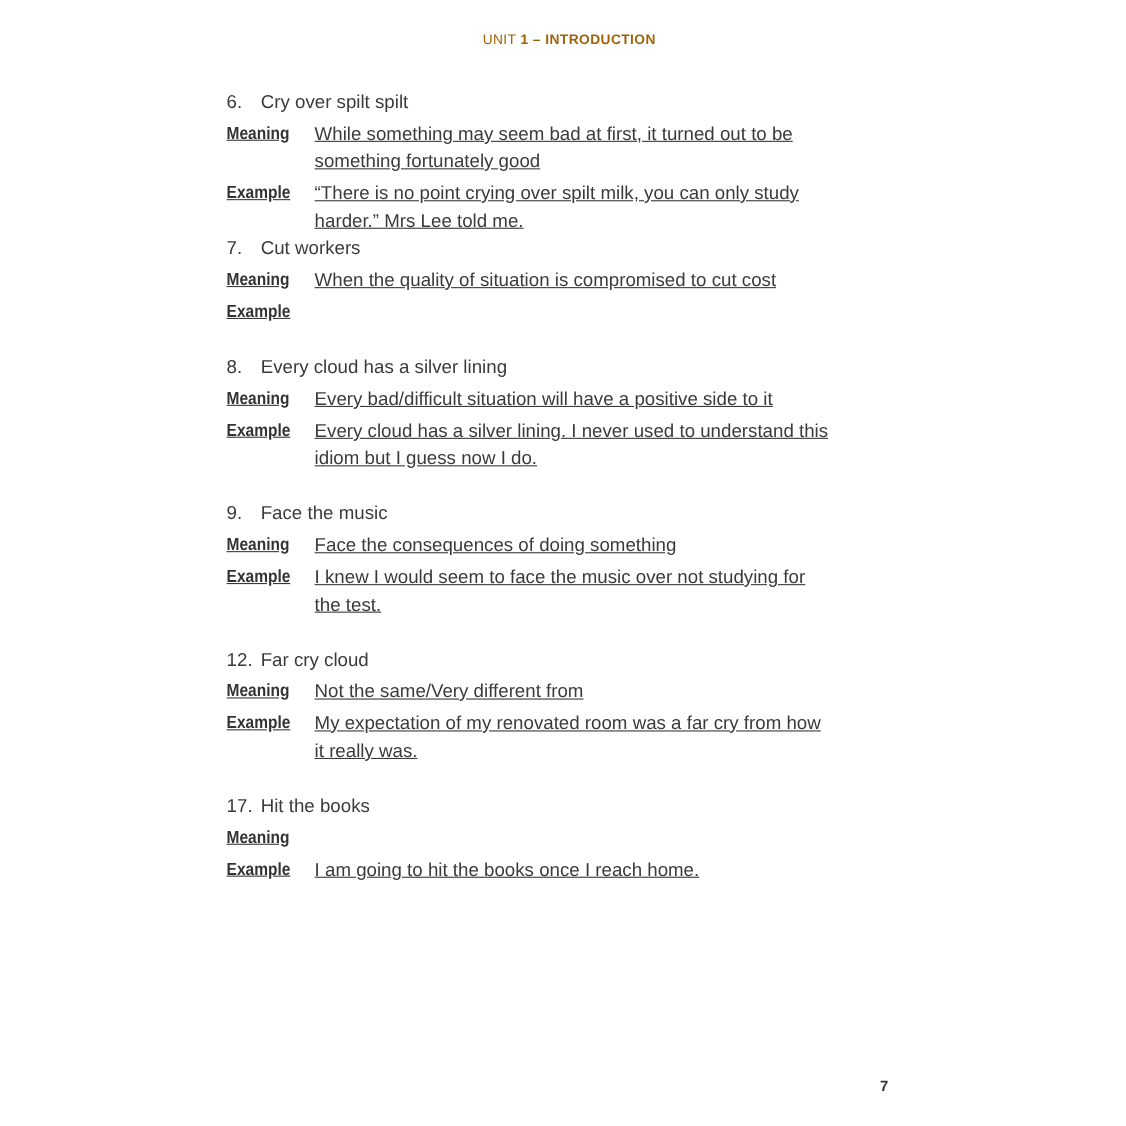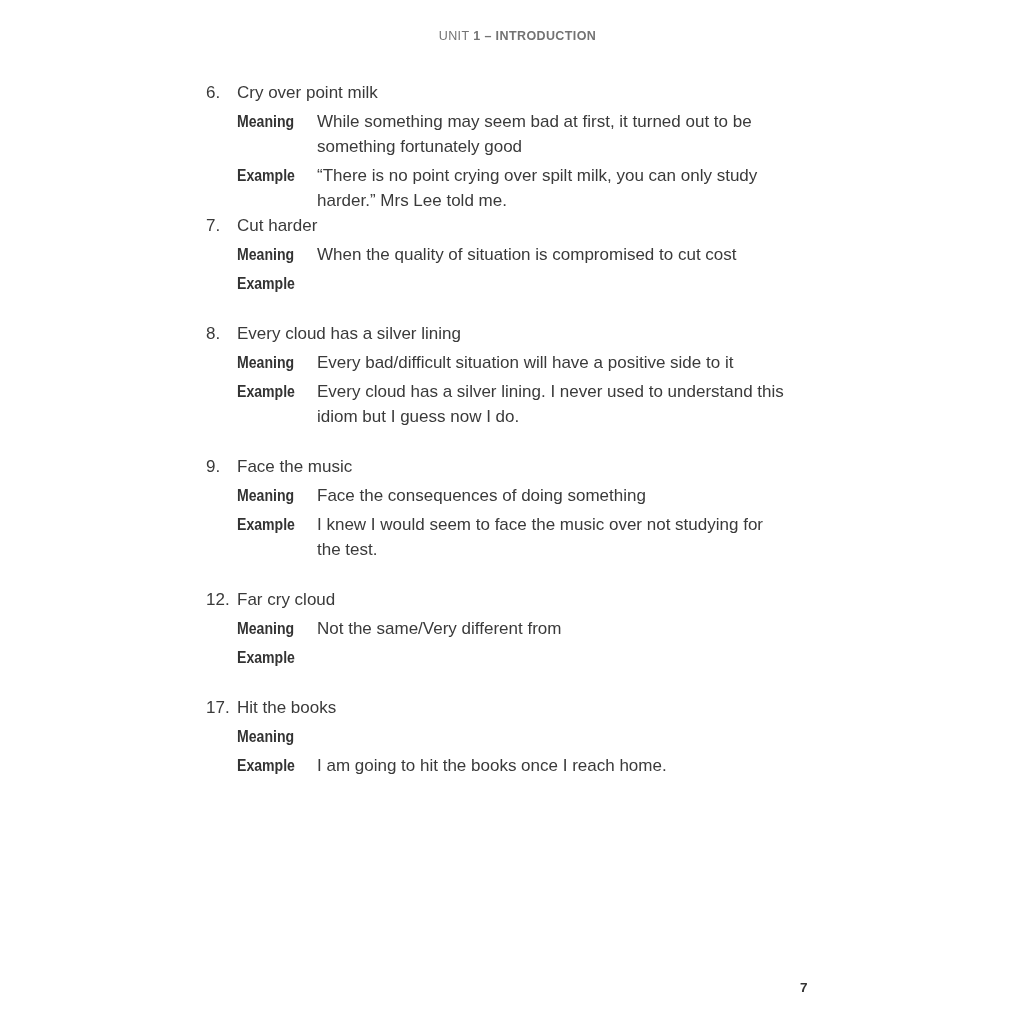--- a/index.html
+++ b/index.html
@@ -14,21 +14,21 @@
   .page {
     position: relative;
     width: 1024px;
     height: 1024px;
     padding-top: 28px;
   }
   .page-header {
     text-align: center;
     font-size: 12.5px;
     letter-spacing: 0.4px;
-    color: #737373;
+    color: #a16207;
     line-height: 16px;
     margin-left: 11px;
   }
   .page-header .unit-word { font-weight: 400; }
   .page-header .unit-rest { font-weight: 700; }
   .idiom-list {
     margin-top: 36px;
     padding-left: 206px;
     padding-right: 120px;
     font-size: 17px;
@@ -37,22 +37,22 @@
   .idiom-item { margin-bottom: 25px; }
   .idiom-item.tight { margin-bottom: 0; }
   .item-head { display: flex; }
   .item-number {
     width: 31px;
     flex: 0 0 31px;
   }
   .idiom-title { flex: 1; }
   .def-row {
     display: flex;
-    margin-left: 31px;
     margin-top: 4px;
+    text-decoration: underline;
   }
   .def-label {
     width: 80px;
     flex: 0 0 80px;
     font-weight: 700;
     font-size: 16px;
     color: #333333;
     transform: scaleX(0.88);
     transform-origin: 0 50%;
   }
@@ -76,38 +76,38 @@
 
   <div class="page-header">
     <span class="unit-word">UNIT </span><span class="unit-rest">1 – INTRODUCTION</span>
   </div>
 
   <div class="idiom-list">
 
     <div class="idiom-item tight">
       <div class="item-head">
         <span class="item-number">6.</span>
-        <span class="idiom-title">Cry over point milk</span>
+        <span class="idiom-title">Cry over spilt spilt</span>
       </div>
       <div class="def-row">
         <span class="def-label">Meaning</span>
         <span class="def-text">While something may seem bad at first, it turned out to be
 something fortunately good</span>
       </div>
       <div class="def-row">
         <span class="def-label">Example</span>
         <span class="def-text">“There is no point crying over spilt milk, you can only study
 harder.” Mrs Lee told me.</span>
       </div>
     </div>
 
     <div class="idiom-item">
       <div class="item-head">
         <span class="item-number">7.</span>
-        <span class="idiom-title">Cut harder</span>
+        <span class="idiom-title">Cut workers</span>
       </div>
       <div class="def-row">
         <span class="def-label">Meaning</span>
         <span class="def-text">When the quality of situation is compromised to cut cost</span>
       </div>
       <div class="def-row">
         <span class="def-label">Example</span>
       </div>
     </div>
 
@@ -147,20 +147,22 @@
       <div class="item-head">
         <span class="item-number">12.</span>
         <span class="idiom-title">Far cry cloud</span>
       </div>
       <div class="def-row">
         <span class="def-label">Meaning</span>
         <span class="def-text">Not the same/Very different from</span>
       </div>
       <div class="def-row">
         <span class="def-label">Example</span>
+        <span class="def-text">My expectation of my renovated room was a far cry from how
+it really was.</span>
       </div>
     </div>
 
     <div class="idiom-item">
       <div class="item-head">
         <span class="item-number">17.</span>
         <span class="idiom-title">Hit the books</span>
       </div>
       <div class="def-row">
         <span class="def-label">Meaning</span>

